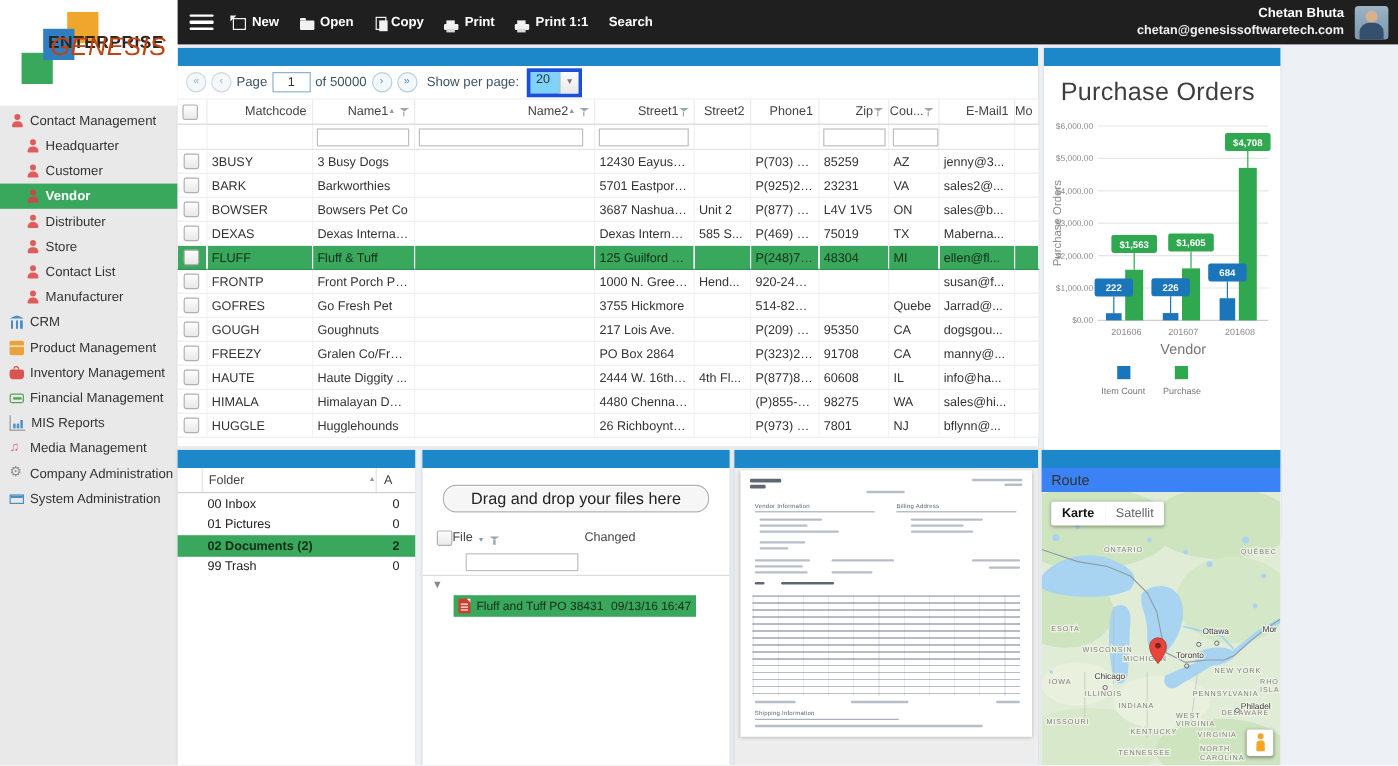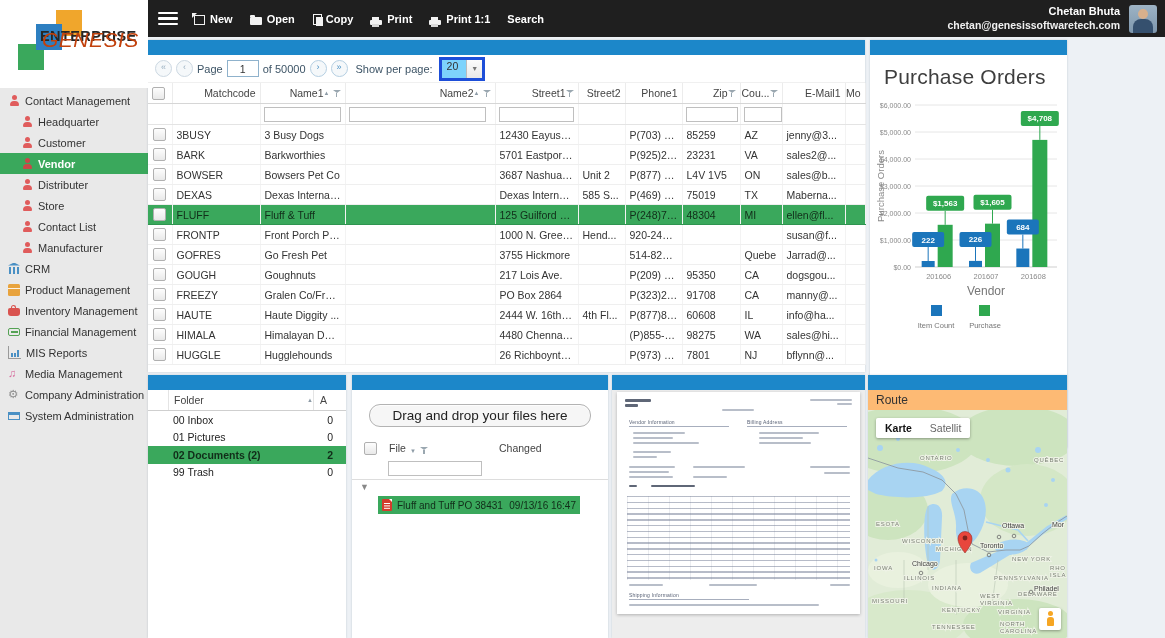--- a/index.html
+++ b/index.html
@@ -123,21 +123,21 @@
   .fold-row{display:flex;align-items:center;height:17.5px;font-size:10.5px;color:#222;cursor:pointer}
   .fold-row .nm{flex:1;padding-left:25px;white-space:nowrap;overflow:hidden}
   .fold-row .ct{width:33px;text-align:right;padding-right:13px;box-sizing:border-box}
   .fold-row.selected{background:var(--accent-green,#3aa85c);color:#112d19;font-weight:bold}
 
   
   .dropzone{width:220px;height:21px;margin:14px auto 0;border:1px solid #b3b3b3;border-radius:11px;
       background:#f6f6f6;box-shadow:inset 0 1px 1px rgba(255,255,255,.8);font-size:13.5px;color:#222;
       text-align:center;line-height:21px;cursor:pointer}
   .files-head{display:flex;align-items:center;height:18px;margin-top:12px;font-size:10.5px;color:#444;padding-left:12px}
-  .files-head .fh-file{display:flex;align-items:flex-end;gap:4px;margin-left:12px;width:98px}
+  .files-head .fh-file{display:flex;align-items:flex-end;gap:4px;width:98px}
   .files-head .fh-changed{margin-left:12px}
   .files-filter{height:22px;padding-left:36px;display:flex;align-items:center;border-bottom:1px solid #ddd}
   .files-filter .f-input{width:88px}
   .chev{font-size:9px;color:#888;padding:3px 0 0 8px;line-height:1}
   .file-row{margin:4px 28px 16px 26px;height:18px;background:var(--accent-green,#3aa85c);display:flex;align-items:center;
       gap:5px;padding:0 4px;font-size:10px;color:#112d19;cursor:pointer}
   .pdf-ic{width:10px;height:12px;background:#d43b2d;border-radius:1px;position:relative;flex:none}
   .pdf-ic::before{content:"";position:absolute;right:0;top:0;border-left:3px solid transparent;border-top:3px solid #fff}
   .pdf-ic::after{content:"";position:absolute;left:2px;top:4px;width:6px;height:1.2px;background:#fff;box-shadow:0 2.4px 0 #fff,0 4.8px 0 #fff}
   .file-name{white-space:nowrap;overflow:hidden}
@@ -147,21 +147,21 @@
   .doc-page{position:absolute;left:5px;right:5px;top:17px;height:222px;background:#fff;box-shadow:0 1px 3px rgba(0,0,0,.25)}
   .doc-blur{position:absolute;inset:0;filter:blur(.45px)}
   .dl{position:absolute;background:#9aa2b2;opacity:.7;height:2px;border-radius:1px}
   .dl.dark{background:#4e5668;opacity:.9}
   .doc-h{position:absolute;font-size:5px;color:#5a6377;border-bottom:1px solid #a7aebd;letter-spacing:.2px;padding-bottom:1px}
   .doc-table{position:absolute;left:10px;right:10px;top:104px;height:84px;
       background:repeating-linear-gradient(to bottom,rgba(110,120,145,.5) 0 1.4px,transparent 1.4px 5.8px),
                  repeating-linear-gradient(90deg,rgba(110,120,145,.14) 0 1px,transparent 1px 21px)}
 
   
-  .route-head{height:20px;background:#fdba74;font-size:12px;color:#333;padding:3px 0 0 8px;box-sizing:border-box}
+  .route-head{height:20px;background:#3b82f6;font-size:12px;color:#333;padding:3px 0 0 8px;box-sizing:border-box}
   .map-wrap{position:absolute;left:0;right:0;top:35px;bottom:0;overflow:hidden}
   .map-ctrl{position:absolute;top:8px;left:8px;display:flex;box-shadow:0 1px 3px rgba(0,0,0,.35);border-radius:2px;overflow:hidden;z-index:2}
   .map-ctrl .mbtn{background:#fff;padding:4px 9px;font-size:10.5px;color:#666;cursor:pointer}
   .map-ctrl .mbtn.active{font-weight:bold;color:#111}
   .pegman{position:absolute;right:6px;bottom:8px;width:22px;height:22px;background:#fff;border-radius:2px;
       box-shadow:0 1px 3px rgba(0,0,0,.35);z-index:2;cursor:pointer}
   .pegman::before{content:"";position:absolute;left:8.5px;top:3px;width:5px;height:5px;border-radius:50%;background:#f6a623}
   .pegman::after{content:"";position:absolute;left:7.5px;top:8.5px;width:7px;height:9px;border-radius:3px 3px 1px 1px;background:#f6a623}
 </style>
 </head>

